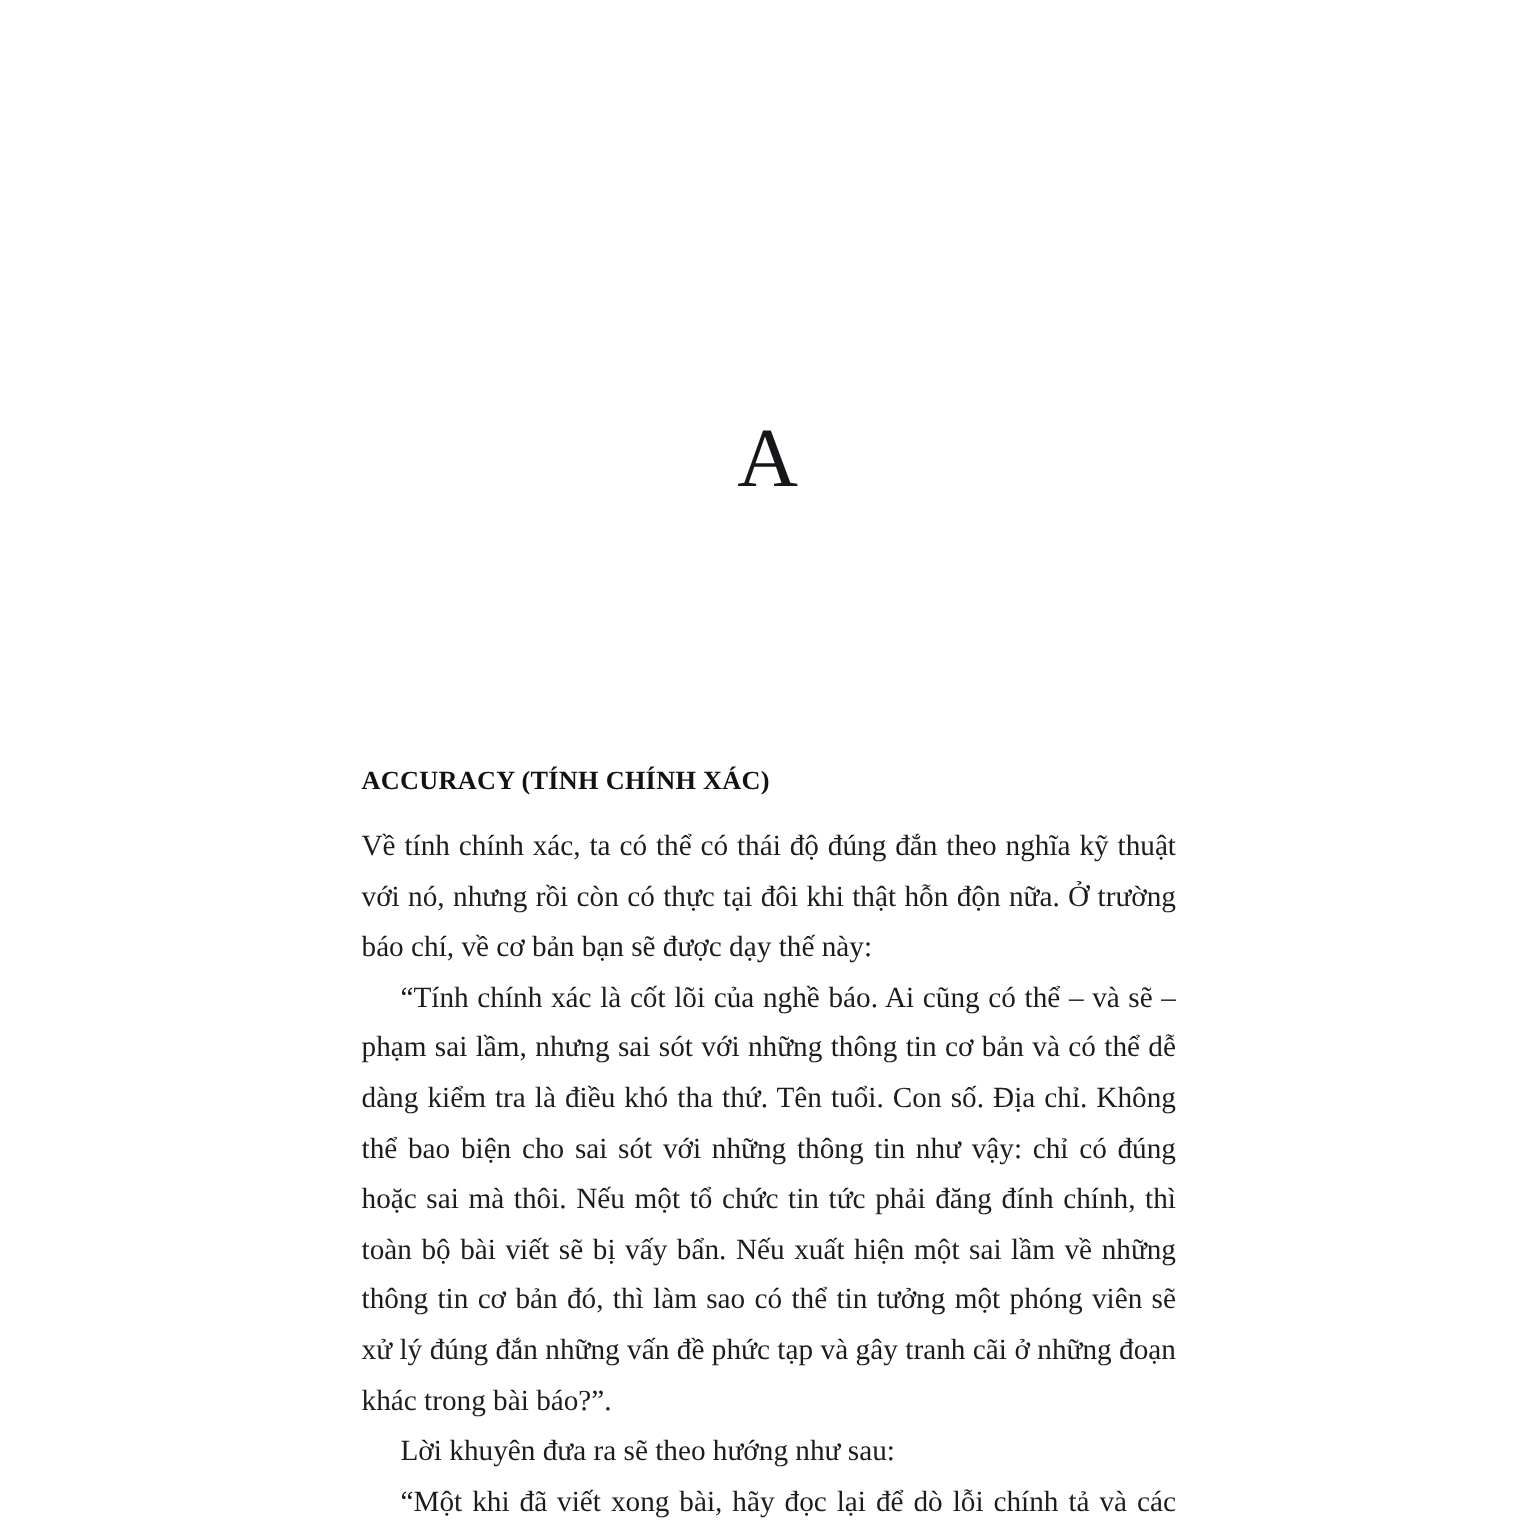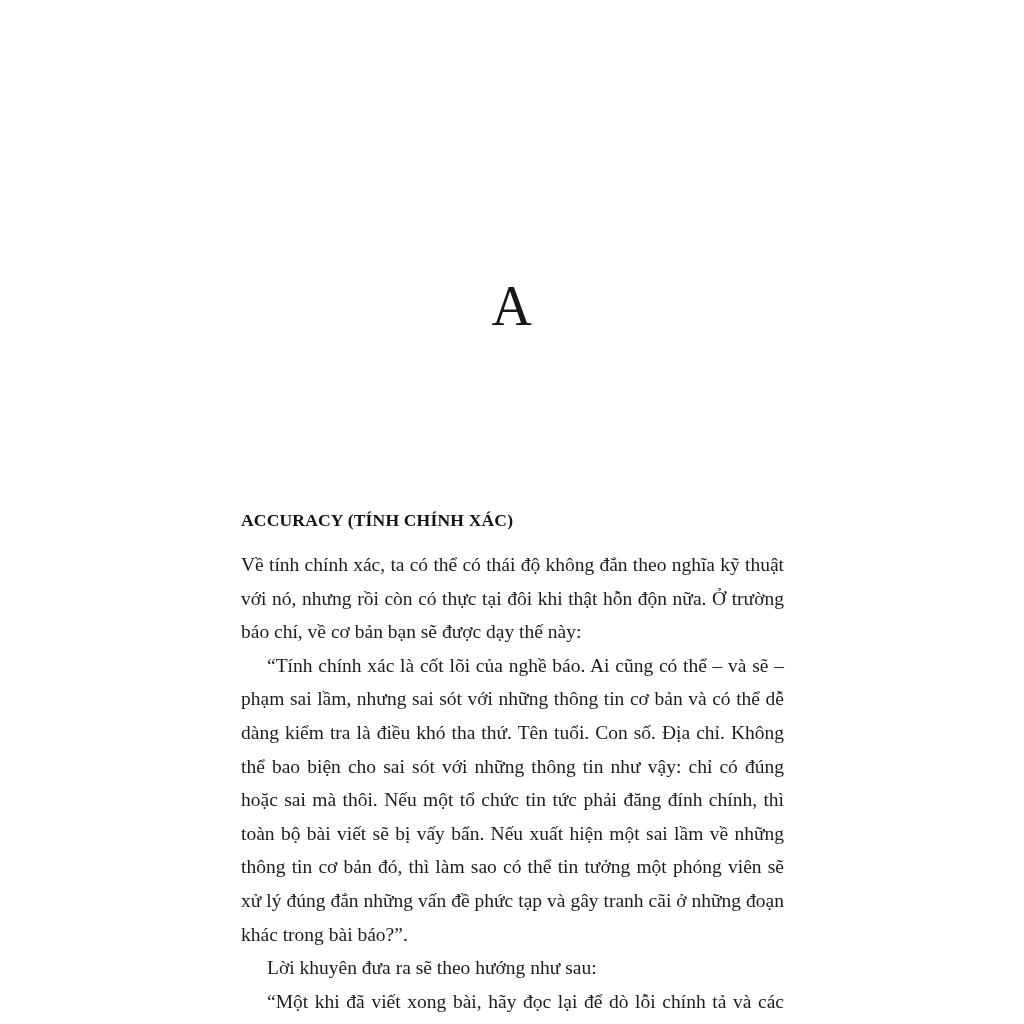--- a/index.html
+++ b/index.html
@@ -69,21 +69,21 @@
 <body>
 
 <div class="page">
 
   <div class="drop-letter">A</div>
 
   <div class="content">
 
     <h2 class="section-heading">ACCURACY (TÍNH CHÍNH XÁC)</h2>
 
-    <p class="body-text">Về tính chính xác, ta có thể có thái độ không đắn theo nghĩa kỹ thuật với nó, nhưng rồi còn có thực tại đôi khi thật hỗn độn nữa. Ở trường báo chí, về cơ bản bạn sẽ được dạy thế này:</p>
+    <p class="body-text">Về tính chính xác, ta có thể có thái độ đúng đắn theo nghĩa kỹ thuật với nó, nhưng rồi còn có thực tại đôi khi thật hỗn độn nữa. Ở trường báo chí, về cơ bản bạn sẽ được dạy thế này:</p>
 
     <p class="body-text indent">“Tính chính xác là cốt lõi của nghề báo. Ai cũng có thể – và sẽ – phạm sai lầm, nhưng sai sót với những thông tin cơ bản và có thể dễ dàng kiểm tra là điều khó tha thứ. Tên tuổi. Con số. Địa chỉ. Không thể bao biện cho sai sót với những thông tin như vậy: chỉ có đúng hoặc sai mà thôi. Nếu một tổ chức tin tức phải đăng đính chính, thì toàn bộ bài viết sẽ bị vấy bẩn. Nếu xuất hiện một sai lầm về những thông tin cơ bản đó, thì làm sao có thể tin tưởng một phóng viên sẽ xử lý đúng đắn những vấn đề phức tạp và gây tranh cãi ở những đoạn khác trong bài báo?”.</p>
 
     <p class="body-text indent">Lời khuyên đưa ra sẽ theo hướng như sau:</p>
 
     <p class="body-text indent">“Một khi đã viết xong bài, hãy đọc lại để dò lỗi chính tả và các sai sót khác, và không thể tránh khỏi sẽ có một số lỗi. Một số phóng</p>
 
   </div>
 </div>
 

